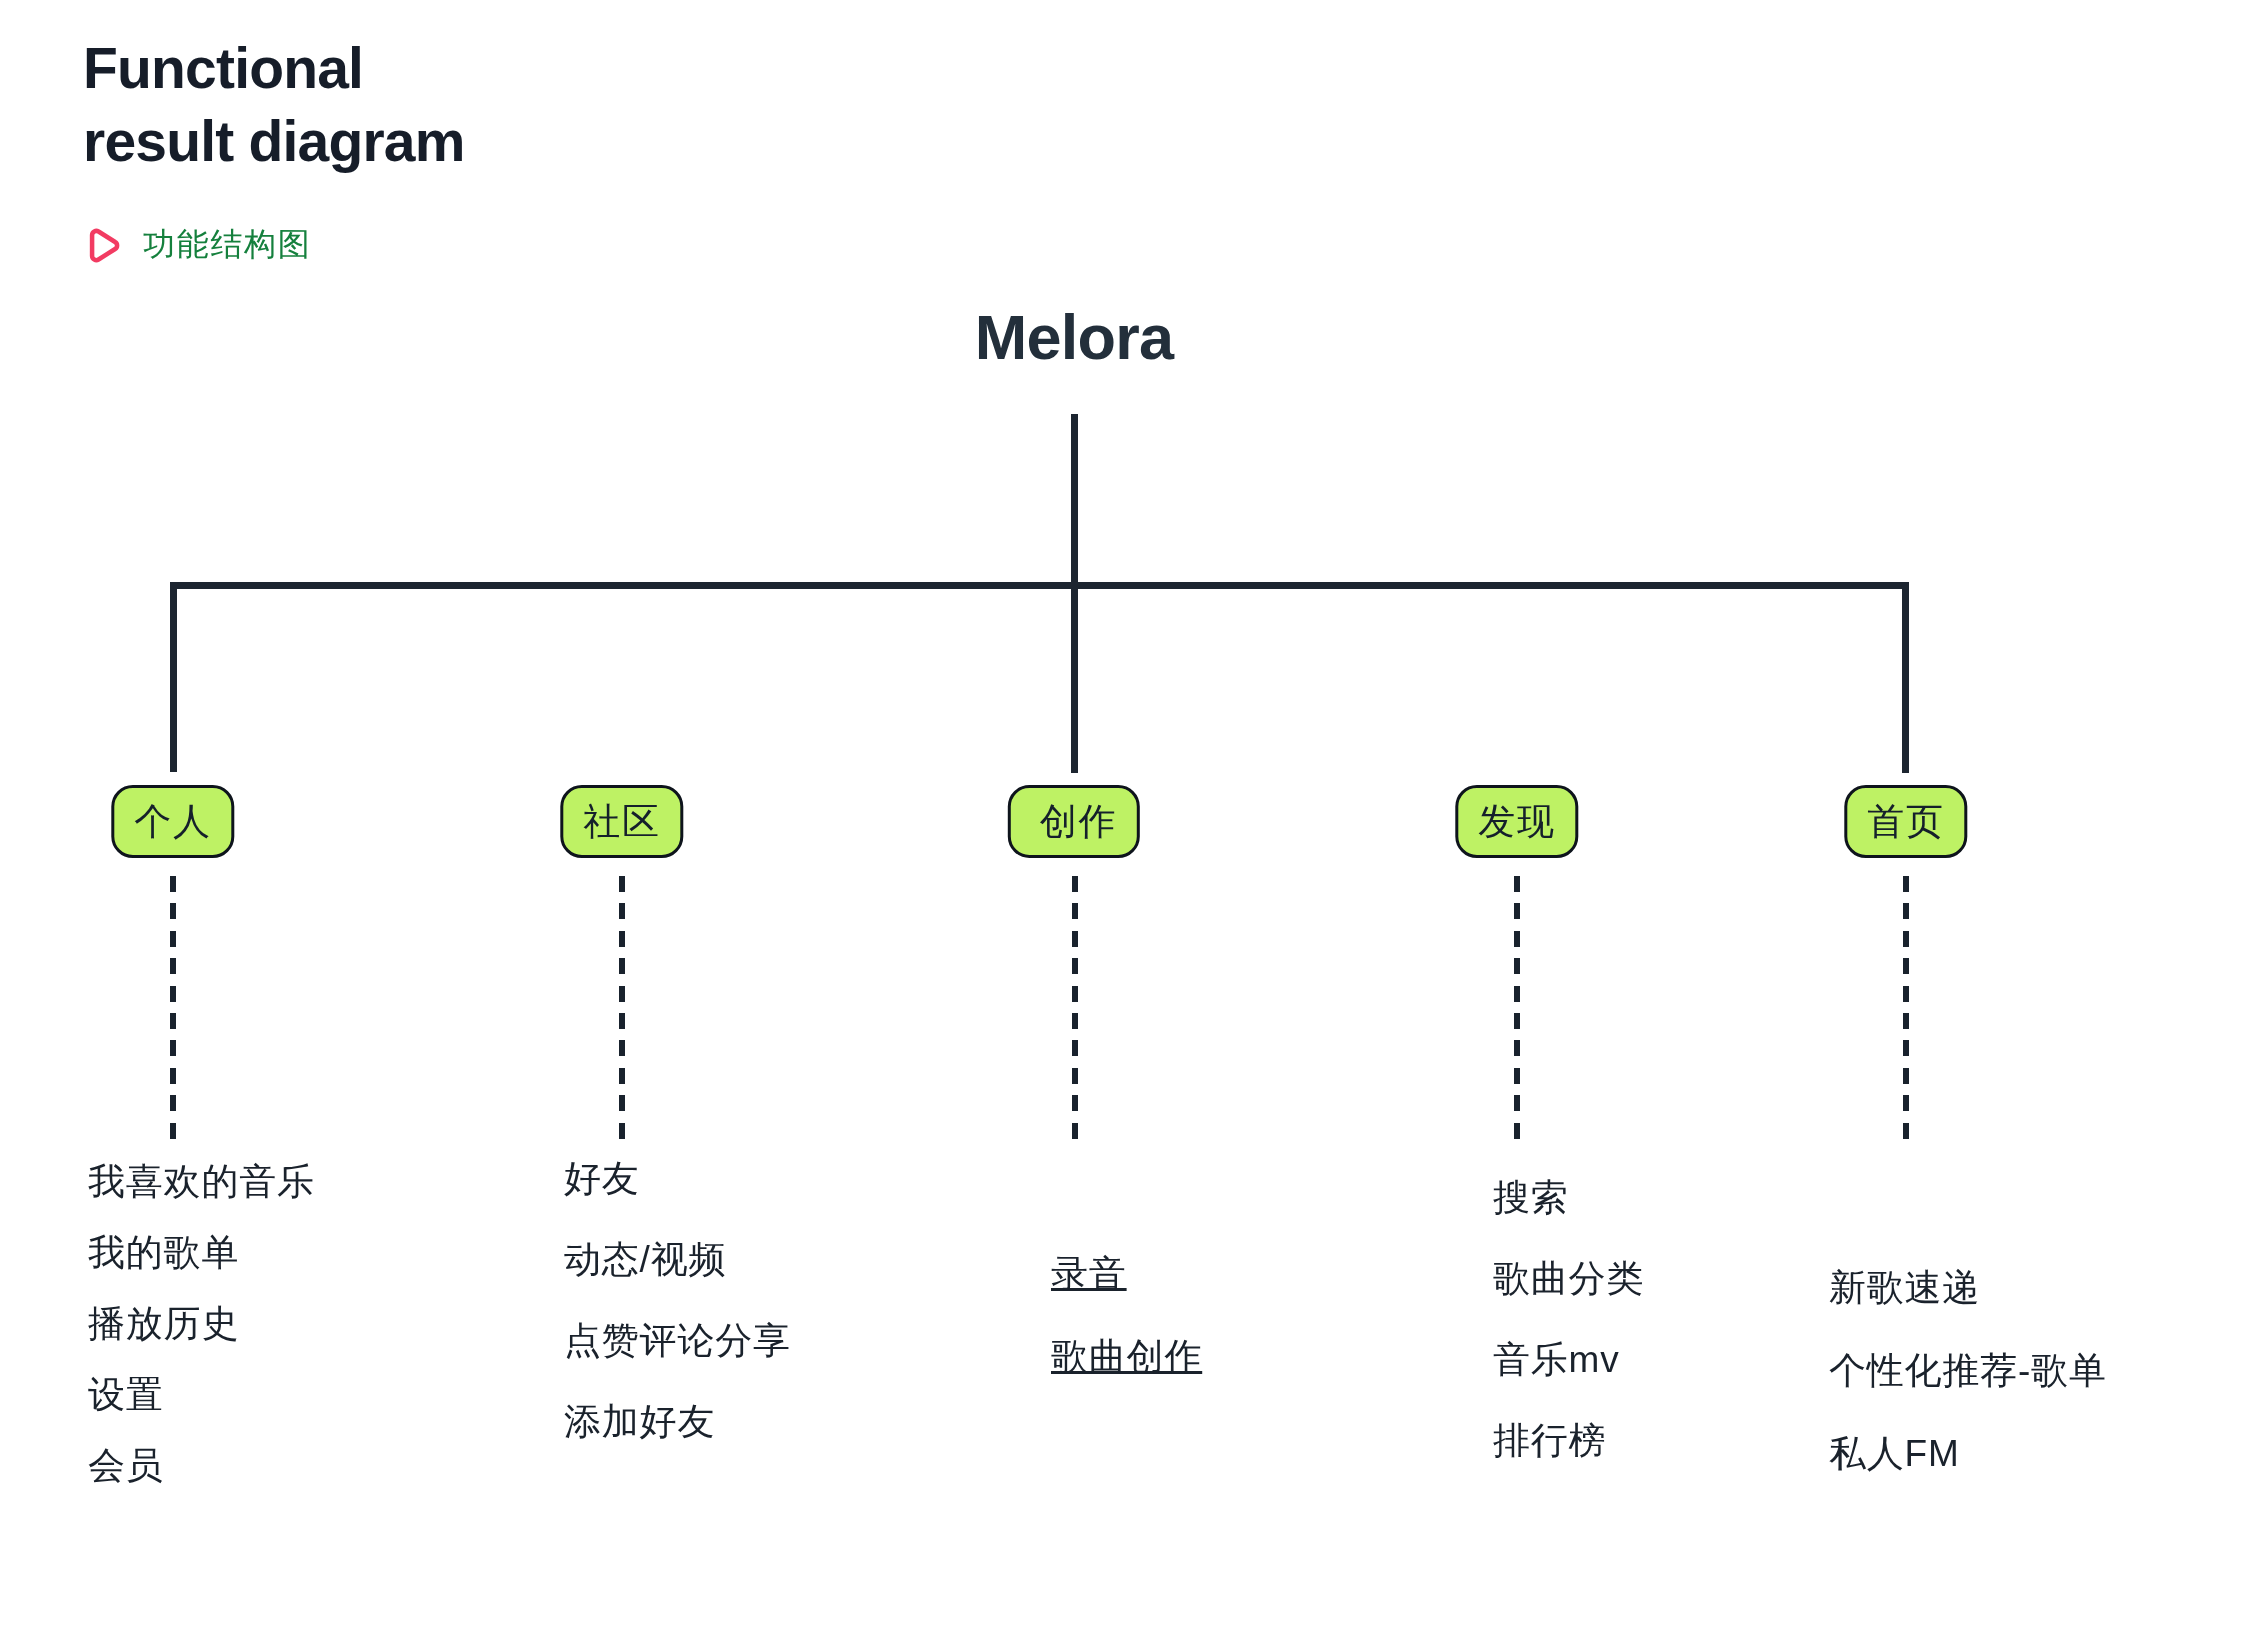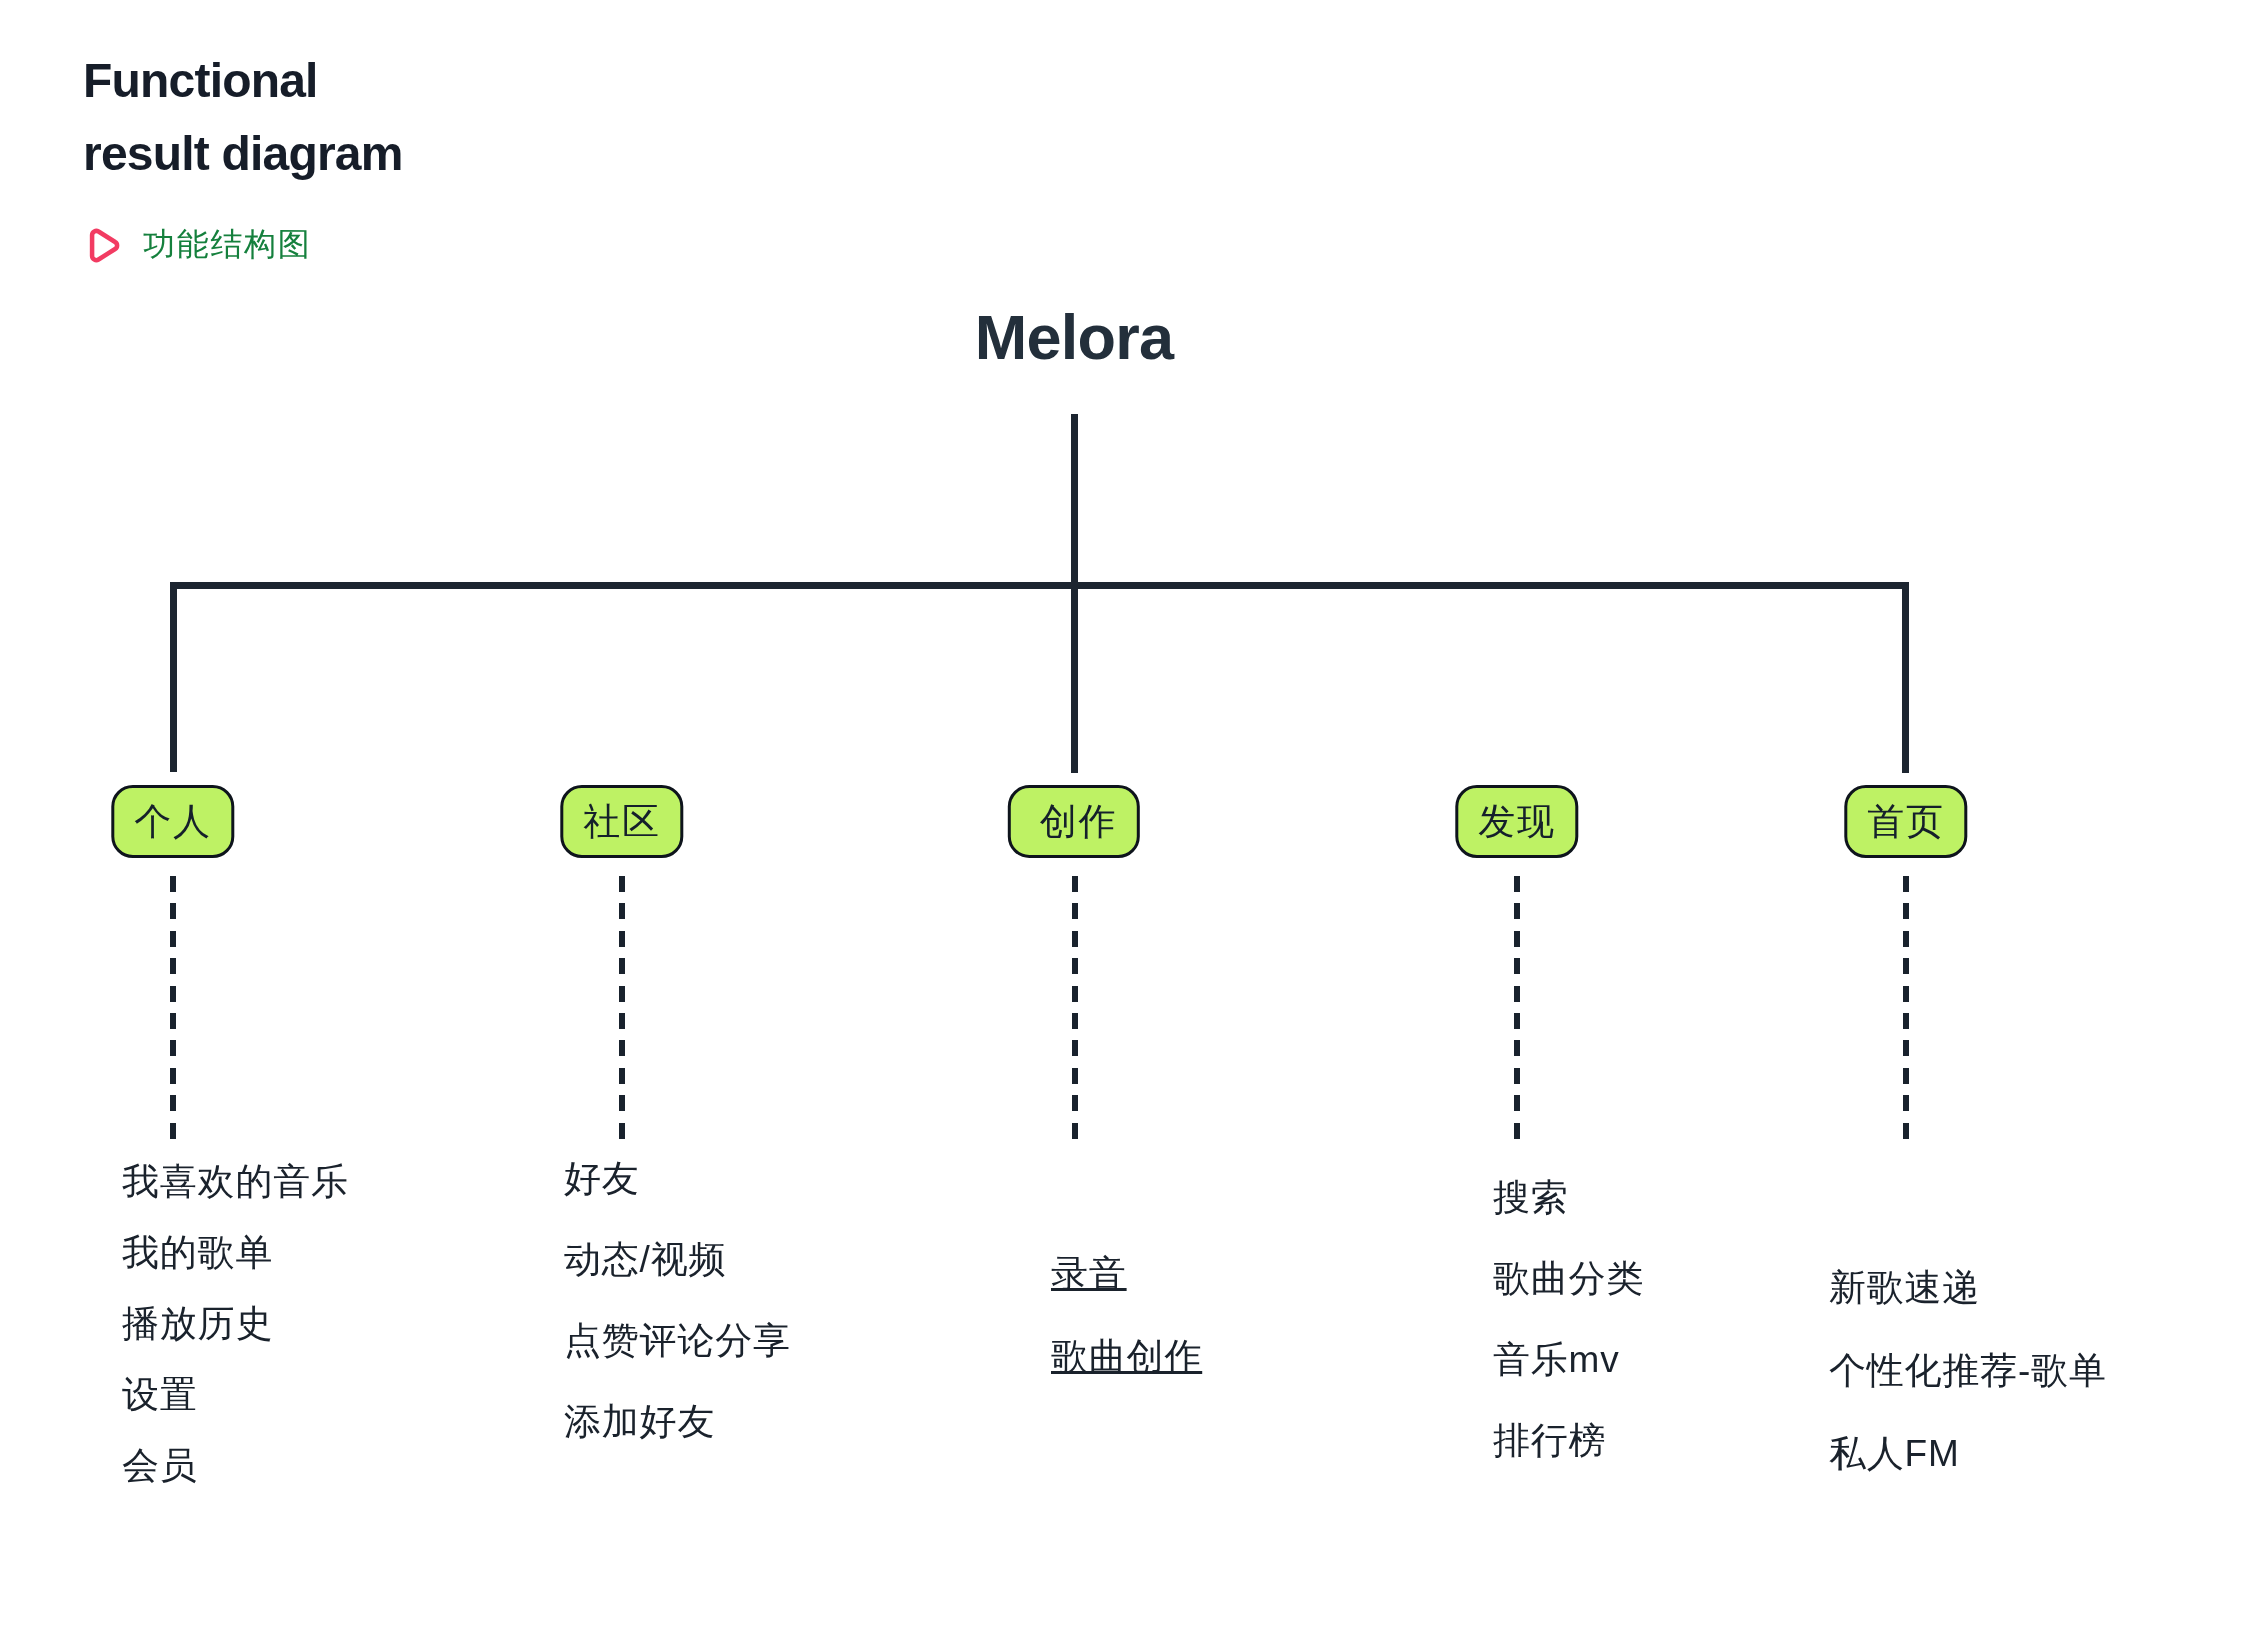--- a/index.html
+++ b/index.html
@@ -13,22 +13,22 @@
     width: 2250px;
     height: 1651px;
     background: #ffffff;
     overflow: hidden;
   }
 
   
   .title {
     position: absolute;
     left: 83px;
-    top: 44px;
-    font-size: 48px;
+    top: 32px;
+    font-size: 57px;
     line-height: 73px;
     font-weight: 800;
     letter-spacing: -0.8px;
     color: #161d29;
     white-space: nowrap;
   }
   .subtitle-row {
     position: absolute;
     left: 88px;
     top: 223px;
@@ -109,21 +109,21 @@
 
   
   .item-list {
     position: absolute;
     color: #1a222c;
     font-size: 37px;
     white-space: nowrap;
     letter-spacing: 0.8px;
   }
   .item-list .item { display: block; }
-  .ls-1 { left: 88px;  top: 1146px; } .ls-1 .item { height: 71px;  line-height: 71px; margin-left: 34px; }
+  .ls-1 { left: 88px;  top: 1146px; } .ls-1 .item { height: 71px;  line-height: 71px; }
   .ls-2 { left: 564px;  top: 1138px; } .ls-2 .item { height: 81px;  line-height: 81px; }
   .ls-3 { left: 1051px; top: 1232px; } .ls-3 .item { height: 83px; line-height: 83px; text-decoration: underline; }
   .ls-4 { left: 1493px; top: 1157px; } .ls-4 .item { height: 81px;  line-height: 81px; }
   .ls-5 { left: 1829px; top: 1246px; } .ls-5 .item { height: 83px; line-height: 83px; }
 </style>
 </head>
 <body>
 
 <div class="canvas">
 

